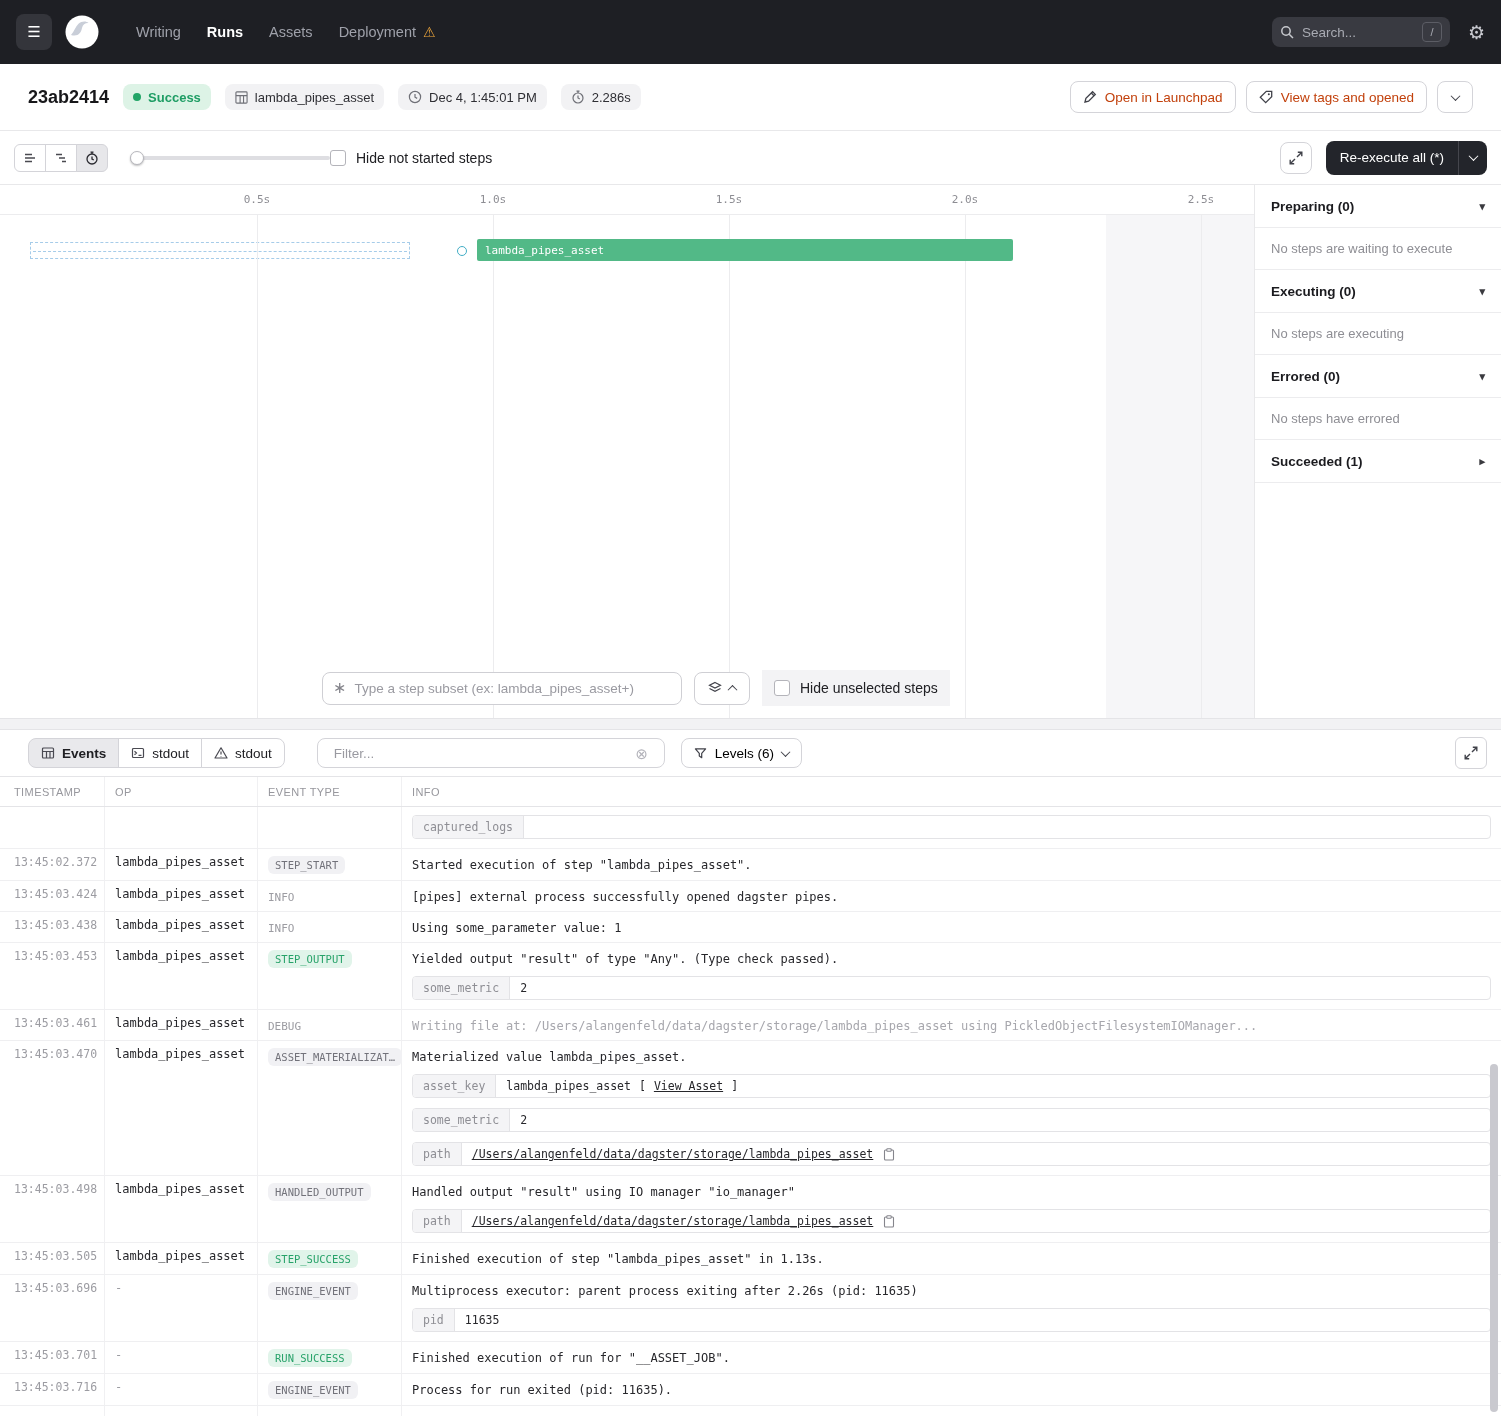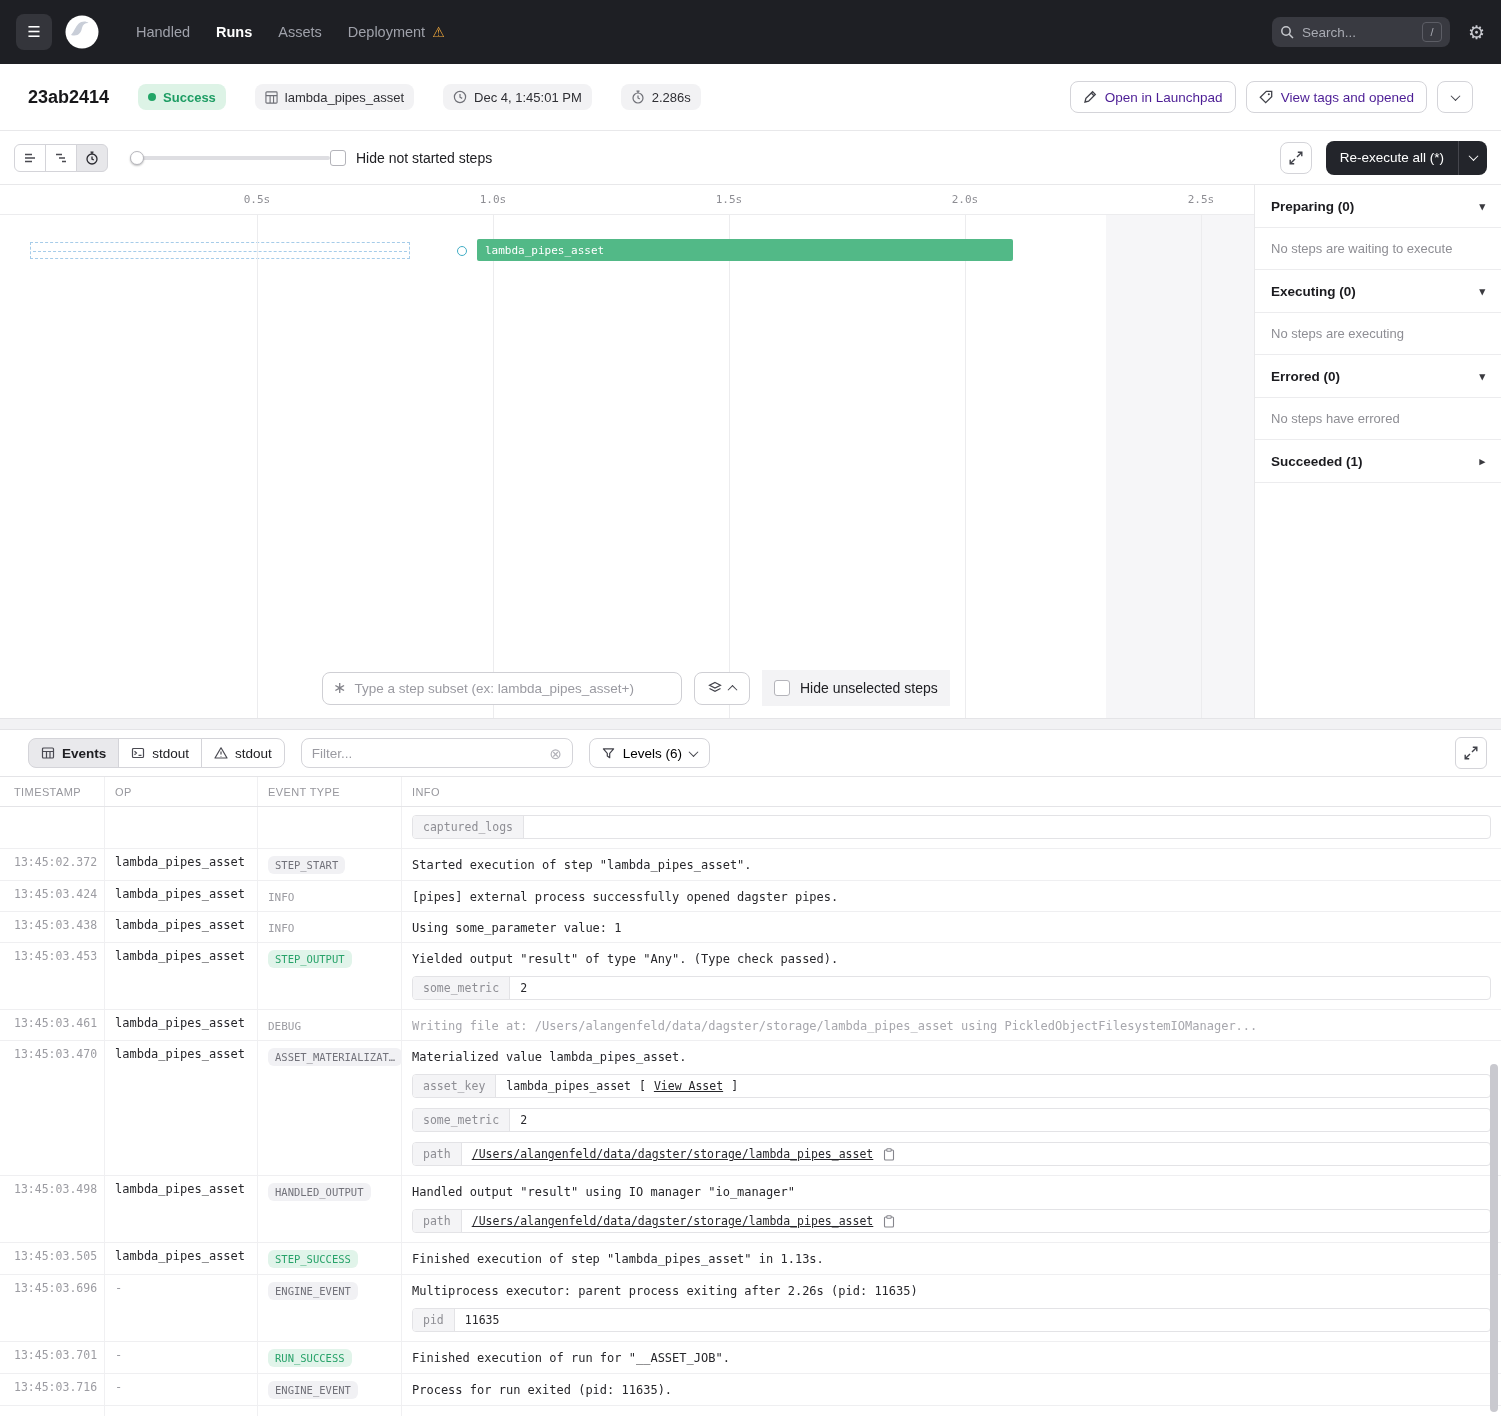--- a/index.html
+++ b/index.html
@@ -15,28 +15,28 @@
   .nav-item.active{color:#fff;font-weight:700}
   .warn{color:#f2a93c;font-size:14px}
   .nav-right{margin-left:auto;display:flex;align-items:center;gap:18px}
   .searchbox{width:178px;height:30px;background:#393a41;border-radius:8px;display:flex;align-items:center;padding:0 8px;gap:8px}
   .searchbox input{background:transparent;border:none;outline:none;color:#d6d7dc;font-size:13.5px;flex:1;min-width:0}
   .searchbox input::placeholder{color:#a9abb3}
   .slash{width:20px;height:20px;border:1px solid #5c5d65;border-radius:4px;color:#a9abb3;font-size:11px;display:flex;align-items:center;justify-content:center;flex:none}
   .gear{color:#c9cad0;font-size:19px;cursor:pointer;line-height:1}
 
   
-  .runheader{height:67px;display:flex;align-items:center;padding:0 28px;border-bottom:1px solid #e8e8ea;gap:29px}
+  .runheader{height:67px;display:flex;align-items:center;padding:0 28px;border-bottom:1px solid #e8e8ea;gap:14px}
   .runid{font-size:18px;font-weight:700;color:#17171a}
   .chip{height:26px;border-radius:8px;background:#f2f2f4;display:flex;align-items:center;gap:7px;padding:0 10px;font-size:13px;color:#2f2f34;font-family:"Liberation Sans",sans-serif}
   .chip.success{background:#ddf3e6;color:#1e9d64;font-weight:600}
   .dot{width:8px;height:8px;border-radius:50%;background:#22a567}
   .cicon{display:flex;align-items:center;color:#6f7077}
   .header-actions{margin-left:auto;display:flex;gap:10px;align-items:center}
-  .btn{height:32px;border:1px solid #d4d4d9;border-radius:8px;background:#fff;display:flex;align-items:center;gap:8px;padding:0 12px;font-size:13.5px;color:#4c1d95;cursor:pointer;font-family:"Liberation Sans",sans-serif}
+  .btn{height:32px;border:1px solid #d4d4d9;border-radius:8px;background:#fff;display:flex;align-items:center;gap:8px;padding:0 12px;font-size:13.5px;color:#c2410c;cursor:pointer;font-family:"Liberation Sans",sans-serif}
   .btn.icon-only{width:36px;justify-content:center;padding:0}
   .caret-down{width:7px;height:7px;border-right:1.5px solid #41424a;border-bottom:1.5px solid #41424a;transform:rotate(45deg) translate(-1px,-1px);display:inline-block}
   .caret-down.white{border-color:#fff}
   .caret-up{width:7px;height:7px;border-right:1.5px solid #41424a;border-bottom:1.5px solid #41424a;transform:rotate(-135deg) translate(-1px,-1px);display:inline-block}
 
   
   .toolbar{height:54px;display:flex;align-items:center;padding:0 14px;border-bottom:1px solid #e8e8ea}
   .viewgroup{display:flex}
   .vbtn{width:32px;height:28px;border:1px solid #d4d4d9;background:#fff;display:flex;align-items:center;justify-content:center;margin-left:-1px;cursor:pointer;color:#4a4a50}
   .vbtn:first-child{border-radius:6px 0 0 6px;margin-left:0}
@@ -84,21 +84,21 @@
 
   
   .logs{height:686px;display:flex;flex-direction:column;position:relative}
   .logs-toolbar{height:46px;display:flex;align-items:center;padding:0 14px 0 28px;flex:none}
   .tabgroup{display:flex}
   .tab{height:30px;display:flex;align-items:center;gap:7px;padding:0 12px;border:1px solid #d4d4d9;background:#fff;font-size:13.5px;margin-left:-1px;cursor:pointer;color:#202024;font-family:"Liberation Sans",sans-serif}
   .tab:first-child{border-radius:8px 0 0 8px;margin-left:0}
   .tab:last-child{border-radius:0 8px 8px 0}
   .tab.active{background:#e9e9ec;font-weight:600}
   .ticon{display:flex;align-items:center}
-  .filter-box{margin-left:16px;width:272px;height:30px;border:1px solid #d4d4d9;border-radius:8px;display:flex;align-items:center;padding:0 10px;gap:8px}
+  .filter-box{margin-left:32px;width:348px;height:30px;border:1px solid #d4d4d9;border-radius:8px;display:flex;align-items:center;padding:0 16px;gap:8px}
   .filter-box input{border:none;outline:none;flex:1;font-size:13.5px;min-width:0;background:transparent;color:#333}
   .filter-box input::placeholder{color:#9a9aa1}
   .clear-x{color:#b3b3ba;font-size:15px;cursor:pointer;line-height:1}
   .levels-btn{margin-left:16px;height:30px;border:1px solid #d4d4d9;border-radius:8px;background:#fff;display:flex;align-items:center;gap:8px;padding:0 12px;font-size:13.5px;cursor:pointer}
   .expand-sm{margin-left:auto;width:32px;height:32px;border:1px solid #d4d4d9;border-radius:6px;background:#fff;display:flex;align-items:center;justify-content:center;cursor:pointer}
 
   .table-header{display:grid;grid-template-columns:105px 153px 144px 1fr;height:31px;border-top:1px solid #e4e4e7;border-bottom:1px solid #e4e4e7;flex:none}
   .thcell{display:flex;align-items:center;padding:0 10px;font-size:11px;letter-spacing:.4px;color:#97979d;border-right:1px solid #f0f0f2}
   .thcell:first-child{padding-left:14px}
   .thcell:last-child{border-right:none}
@@ -132,21 +132,21 @@
 <div class="topnav">
   <div class="hamburger">☰</div>
   <div class="logo">
     <svg viewBox="0 0 36 36" width="36" height="36">
       <circle cx="18" cy="18" r="16.5" fill="#ffffff"></circle>
       <path d="M7 21c7 2 10-2 11-7 .8-3.4 3.2-5.2 6.5-5-2.5-2.3-7-2-10 .8-3.2 3-4 7.4-7.5 11.2z" fill="#c9ced8"></path>
     </svg>
   </div>
   <nav class="nav-items">
       <div class="nav-item">
-        <span>Handled</span>
+        <span>Writing</span>
       </div>
       <div class="nav-item active">
         <span>Runs</span>
       </div>
       <div class="nav-item">
         <span>Assets</span>
       </div>
       <div class="nav-item">
         <span>Deployment</span>
         <span class="warn">⚠</span>

